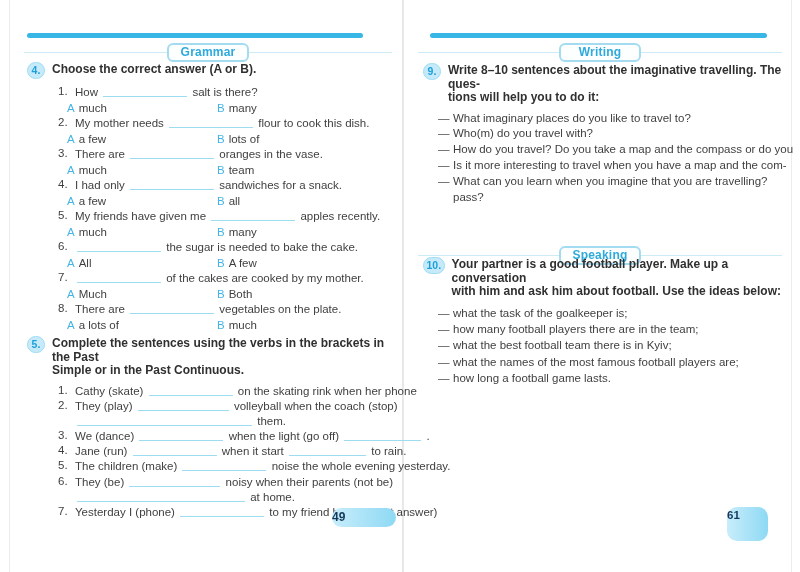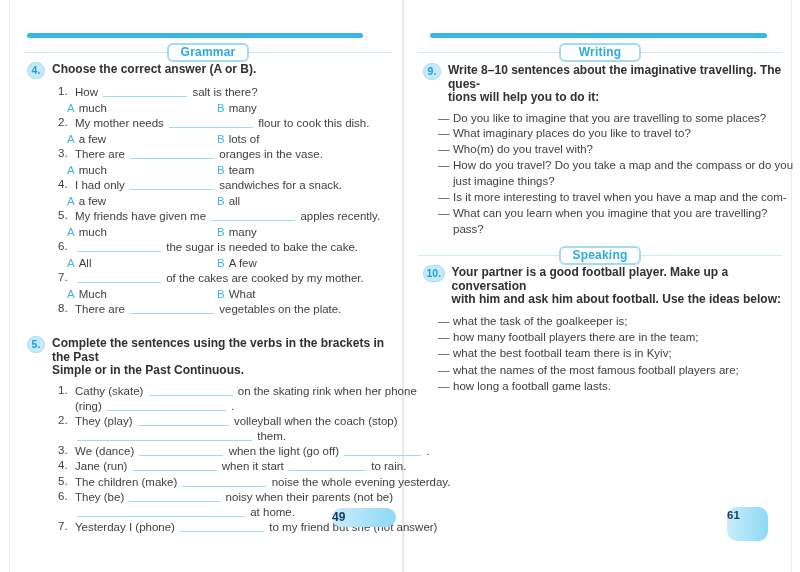--- a/index.html
+++ b/index.html
@@ -135,42 +135,42 @@
               <div class="q-line"><span class="blank" style="width: 84px;"></span> the sugar is needed to bake the cake.</div>
             </div>
           </div>
           <div class="opt-row"><span class="opt a"><span class="opt-letter">A</span><span class="opt-text">All</span></span><span class="opt b"><span class="opt-letter">B</span><span class="opt-text">A few</span></span></div>
           <div class="q-row">
             <span class="q-num">7.</span>
             <div class="q-lines">
               <div class="q-line"><span class="blank" style="width: 84px;"></span> of the cakes are cooked by my mother.</div>
             </div>
           </div>
-          <div class="opt-row"><span class="opt a"><span class="opt-letter">A</span><span class="opt-text">Much</span></span><span class="opt b"><span class="opt-letter">B</span><span class="opt-text">What</span></span></div>
+          <div class="opt-row"><span class="opt a"><span class="opt-letter">A</span><span class="opt-text">Much</span></span><span class="opt b"><span class="opt-letter">B</span><span class="opt-text">Both</span></span></div>
           <div class="q-row">
             <span class="q-num">8.</span>
             <div class="q-lines">
               <div class="q-line">There are <span class="blank" style="width: 84px;"></span> vegetables on the plate.</div>
             </div>
           </div>
+          <div class="opt-row"><span class="opt a"><span class="opt-letter">A</span><span class="opt-text">a lots of</span></span><span class="opt b"><span class="opt-letter">B</span><span class="opt-text">much</span></span></div>
         </div>
     </div>
 
     <div class="ex fill" style="top:336px">
       <div class="ex-head">
         <span class="ex-num">5.</span>
         <div class="ex-title" id="ex5-title">Complete the sentences using the verbs in the brackets in the Past
 Simple or in the Past Continuous.</div>
       </div>
       <div class="q-list" id="ex5-items">
           <div class="q-row">
             <span class="q-num">1.</span>
             <div class="q-lines">
               <div class="q-line">Cathy (skate) <span class="blank" style="width: 84px;"></span> on the skating rink when her phone</div>
-              <div class="q-line">(ring) <span class="blank" style="width: 119px;"></span> .</div>
             </div>
           </div>
           <div class="q-row">
             <span class="q-num">2.</span>
             <div class="q-lines">
               <div class="q-line">They (play) <span class="blank" style="width: 91px;"></span> volleyball when the coach (stop)</div>
               <div class="q-line"><span class="blank" style="width: 175px;"></span> them.</div>
             </div>
           </div>
           <div class="q-row">
@@ -217,37 +217,35 @@
       <div class="section-badge">Writing</div>
     </div>
 
     <div class="ex q9" style="top:63px">
       <div class="ex-head">
         <span class="ex-num">9.</span>
         <div class="ex-title" id="ex9-title">Write 8–10 sentences about the imaginative travelling. The ques-
 tions will help you to do it:</div>
       </div>
       <div class="dash-list" id="ex9-items">
-          <div class="dash-line"><span class="dash">—</span>Do you like to imagine that you are travelling to some places?</div>
           <div class="dash-line"><span class="dash">—</span>What imaginary places do you like to travel to?</div>
           <div class="dash-line"><span class="dash">—</span>Who(m) do you travel with?</div>
           <div class="dash-line"><span class="dash">—</span>How do you travel? Do you take a map and the compass or do you</div>
-          <div class="dash-line cont">just imagine things?</div>
           <div class="dash-line"><span class="dash">—</span>Is it more interesting to travel when you have a map and the com-</div>
           <div class="dash-line"><span class="dash">—</span>What can you learn when you imagine that you are travelling?</div>
           <div class="dash-line cont">pass?</div>
         </div>
     </div>
 
     <div class="section-head" style="top:246px">
       <div class="rule"></div>
       <div class="section-badge">Speaking</div>
     </div>
 
-    <div class="ex q10" style="top:265px">
+    <div class="ex q10" style="top:257px">
       <div class="ex-head">
         <span class="ex-num">10.</span>
         <div class="ex-title" id="ex10-title">Your partner is a good football player. Make up a conversation
 with him and ask him about football. Use the ideas below:</div>
       </div>
       <div class="dash-list" id="ex10-items">
           <div class="dash-line"><span class="dash">—</span>what the task of the goalkeeper is;</div>
           <div class="dash-line"><span class="dash">—</span>how many football players there are in the team;</div>
           <div class="dash-line"><span class="dash">—</span>what the best football team there is in Kyiv;</div>
           <div class="dash-line"><span class="dash">—</span>what the names of the most famous football players are;</div>

